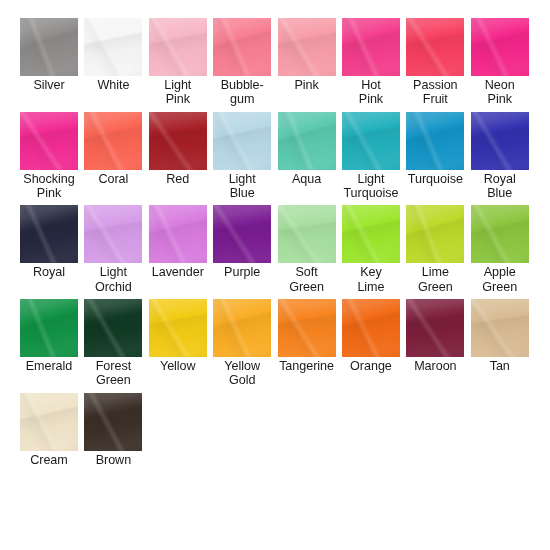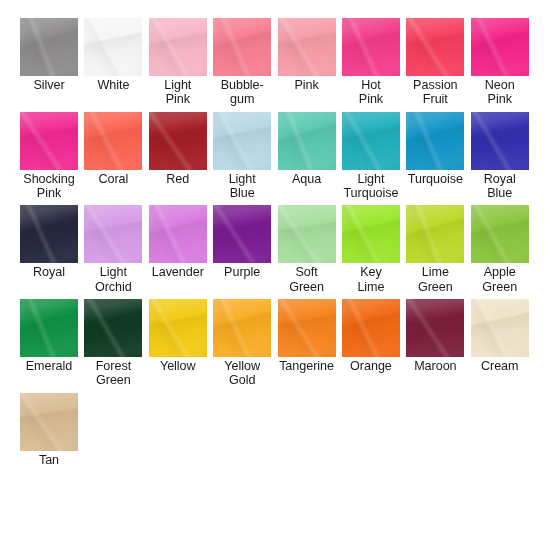--- a/index.html
+++ b/index.html
@@ -359,29 +359,37 @@
       </div>
       <div class="swatch-cell">
         <div class="swatch-chip" style="background: rgb(125, 31, 60);">
           <div class="fold-a" style="transform: rotate(3.15deg);"></div>
           <div class="fold-b" style="transform: rotate(-5.4deg);"></div>
           <div class="fold-c" style="transform: rotate(3.15deg);"></div>
         </div>
         <div class="swatch-label">Maroon</div>
       </div>
       <div class="swatch-cell">
+        <div class="swatch-chip" style="background: rgb(217, 188, 148);">
+          <div class="fold-a" style="transform: rotate(3.85deg);"></div>
+          <div class="fold-b" style="transform: rotate(-6.6deg);"></div>
+          <div class="fold-c" style="transform: rotate(3.85deg);"></div>
+        </div>
+        <div class="swatch-label">Tan</div>
+      </div>
+      <div class="swatch-cell">
         <div class="swatch-chip" style="background: rgb(239, 227, 200);">
           <div class="fold-a" style="transform: rotate(-0.7deg);"></div>
           <div class="fold-b" style="transform: rotate(1.2deg);"></div>
           <div class="fold-c" style="transform: rotate(-0.7deg);"></div>
         </div>
         <div class="swatch-label">Cream</div>
       </div>
       <div class="swatch-cell">
-        <div class="swatch-chip" style="background: rgb(217, 188, 148);">
-          <div class="fold-a" style="transform: rotate(3.85deg);"></div>
-          <div class="fold-b" style="transform: rotate(-6.6deg);"></div>
-          <div class="fold-c" style="transform: rotate(3.85deg);"></div>
-        </div>
-        <div class="swatch-label">Tan</div>
+        <div class="swatch-chip" style="background: rgb(60, 48, 40);">
+          <div class="fold-a" style="transform: rotate(0deg);"></div>
+          <div class="fold-b" style="transform: rotate(0deg);"></div>
+          <div class="fold-c" style="transform: rotate(0deg);"></div>
+        </div>
+        <div class="swatch-label">Brown</div>
       </div>
     </div>
 </div>
 
 </body></html>

